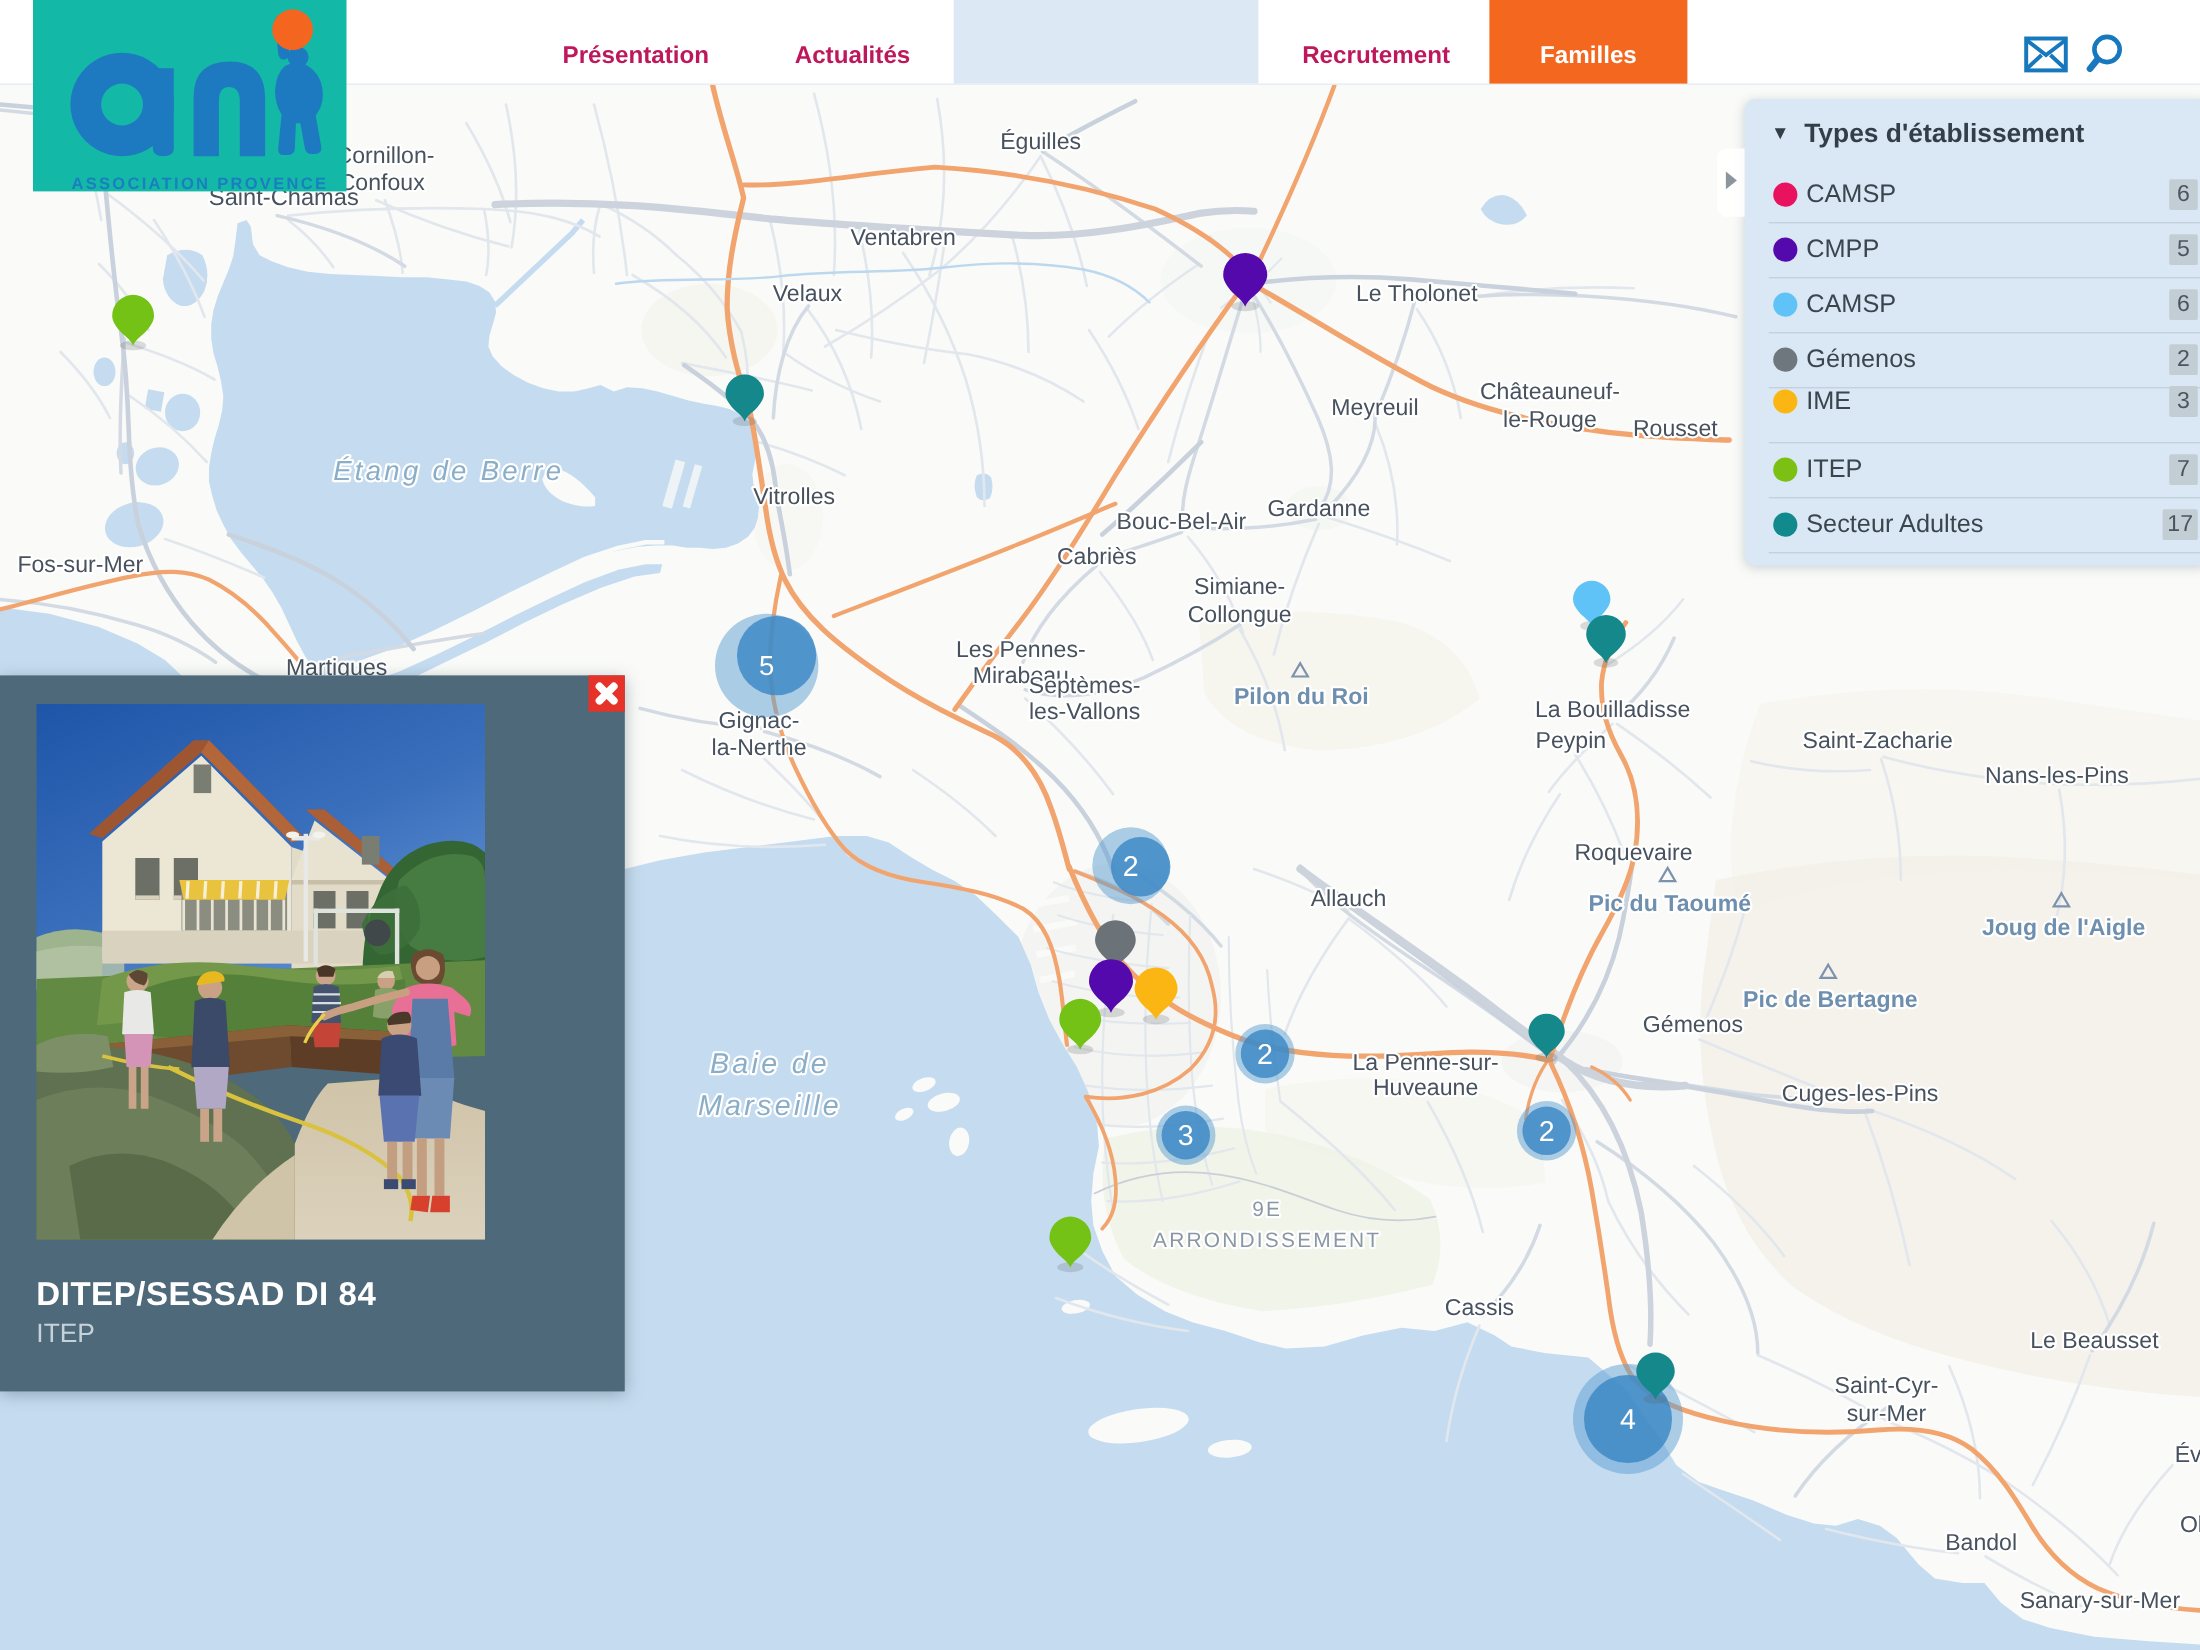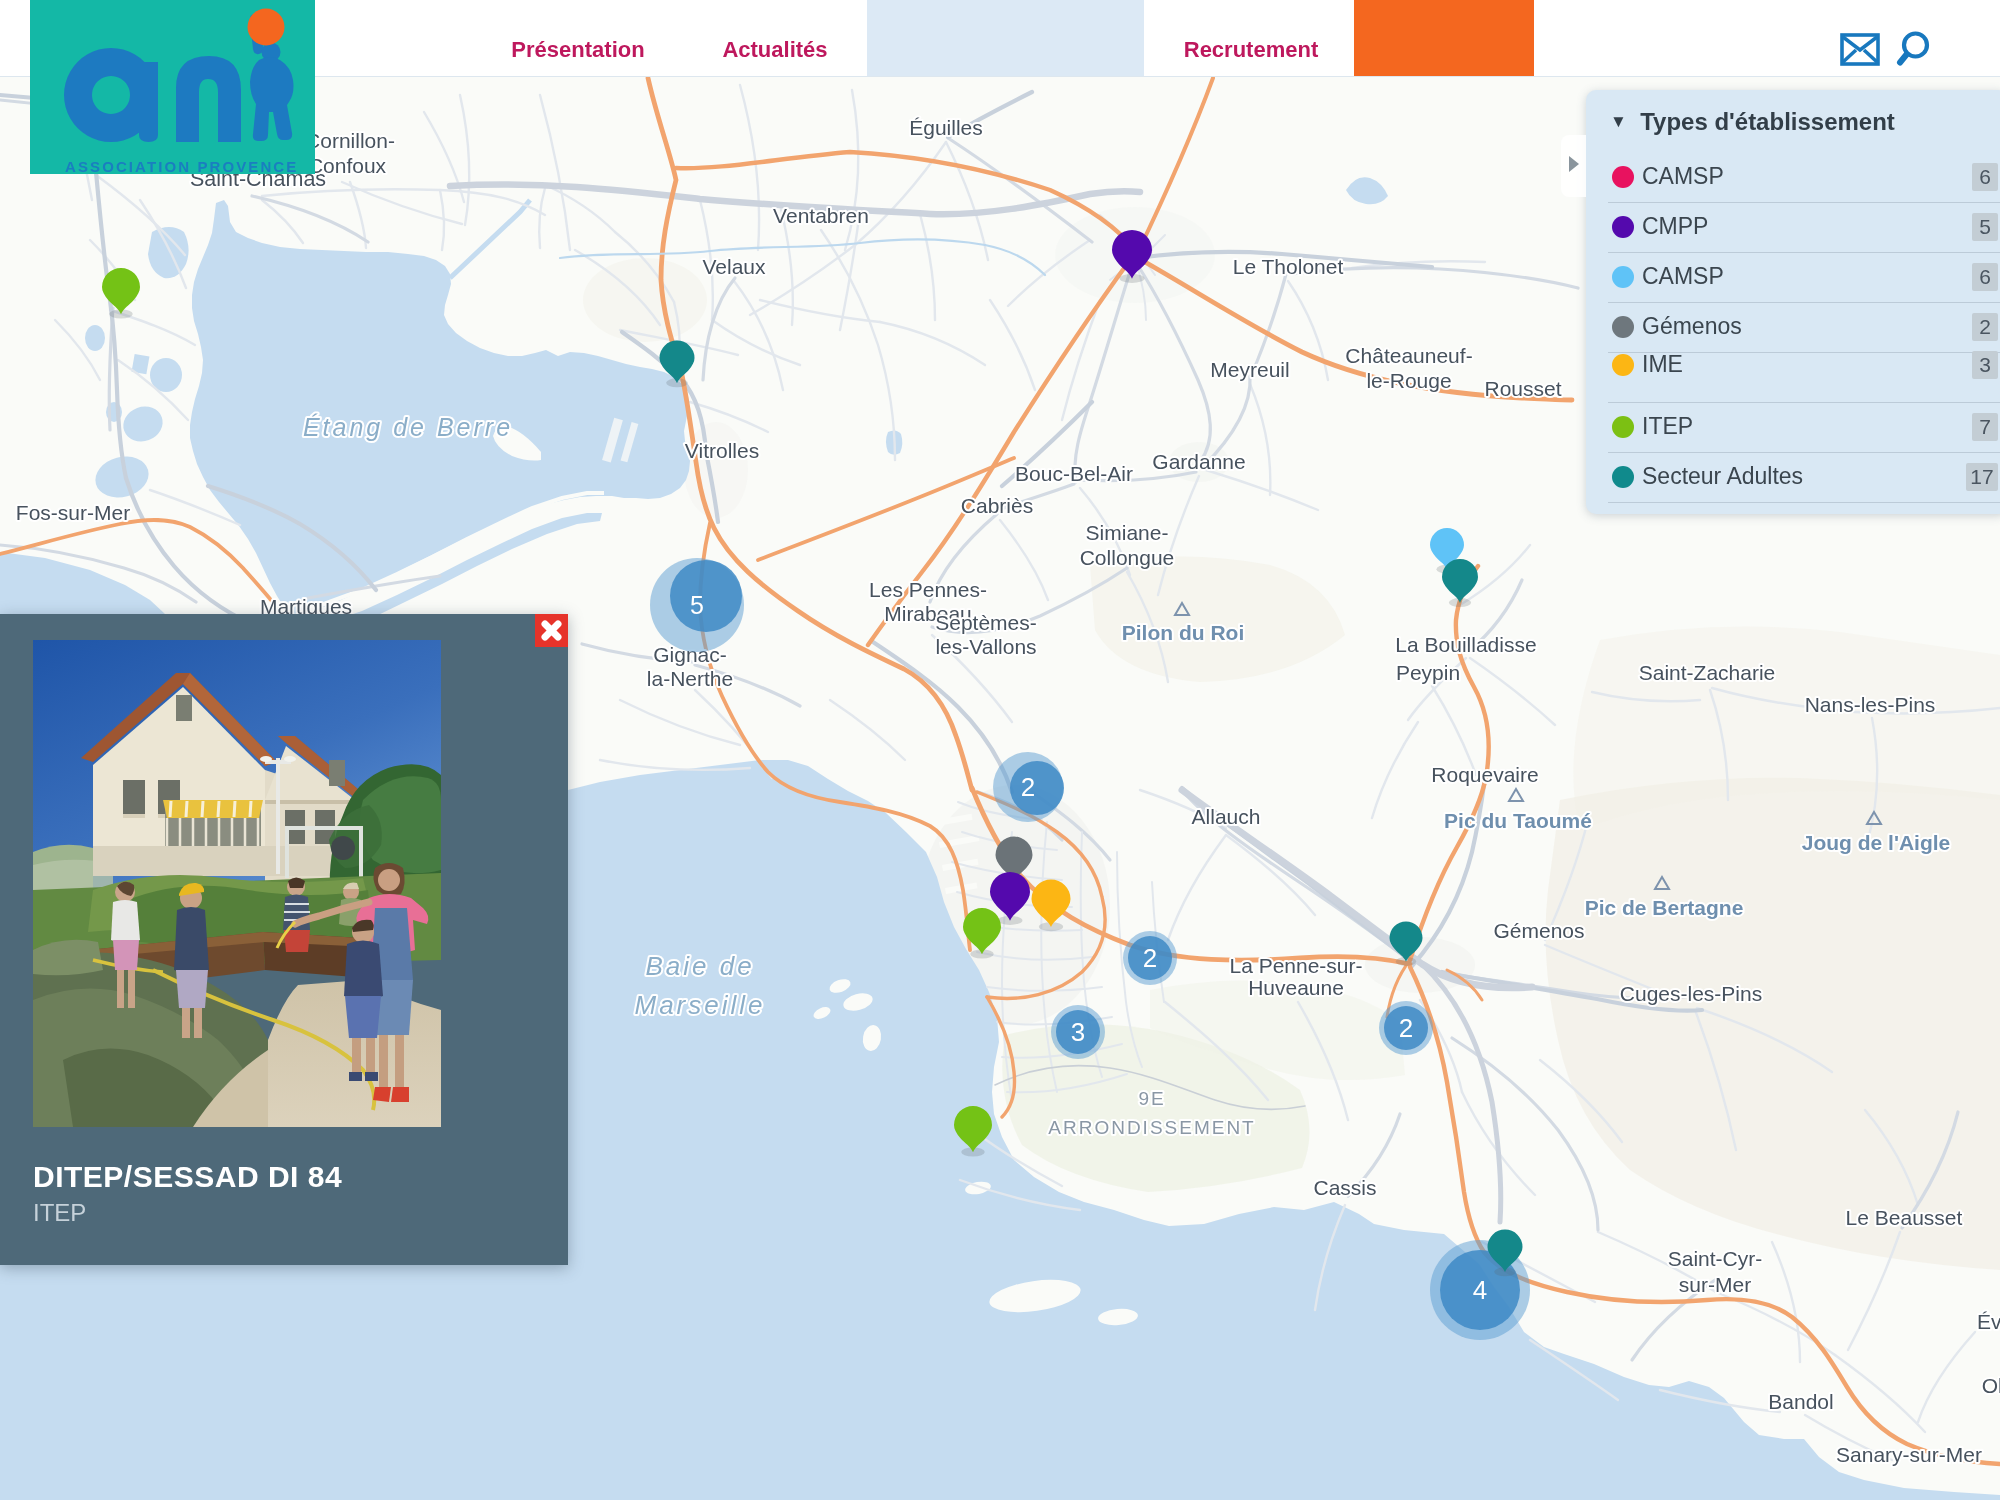--- a/index.html
+++ b/index.html
@@ -336,20 +336,21 @@
 <ellipse cx="1505" cy="1271.85" rx="10.85" ry="4.5" fill="#5a6468" opacity="0.22"></ellipse>
 <path d="M0,1.44 C-0.12,1.12 -0.45,0.95 -0.66,0.7 C-0.88,0.44 -1,0.22 -1,0 A1,1 0 1,1 1,0 C1,0.22 0.88,0.44 0.66,0.7 C0.45,0.95 0.12,1.12 0,1.44 Z" fill="#14888a" transform="translate(1505,1247) scale(17.5)"></path>
   </svg>
 
   <div id="nav">
     <div class="tabbg" style="left:867px;width:277px;background:#dce9f5;"></div>
     <div class="tabbg" style="left:1354px;width:180px;background:#f4671f;"></div>
     <div class="navlink" style="left:458px;width:240px;">Présentation</div>
     <div class="navlink" style="left:665px;width:220px;">Actualités</div>
     <div class="navlink" style="left:1141px;width:220px;">Recrutement</div>
+    <div class="navlink" style="left:1354px;width:180px;color:#ffffff;">Familles</div>
     <svg width="120" height="76" style="position:absolute;left:1825px;top:0;" viewBox="0 0 120 76">
       <rect x="17" y="35" width="36" height="29" fill="none" stroke="#1878be" stroke-width="3.6"></rect>
       <path d="M18 37 L35 50 L52 37" fill="none" stroke="#1878be" stroke-width="3.6"></path>
       <path d="M18 62 L31 50 M52 62 L39 50" fill="none" stroke="#1878be" stroke-width="3.6"></path>
       <circle cx="90.5" cy="45" r="11.5" fill="none" stroke="#1878be" stroke-width="4.2"></circle>
       <line x1="81.5" y1="54.5" x2="75" y2="62.5" stroke="#1878be" stroke-width="6" stroke-linecap="round"></line>
     </svg>
   </div>
 
   <div id="logobox">

